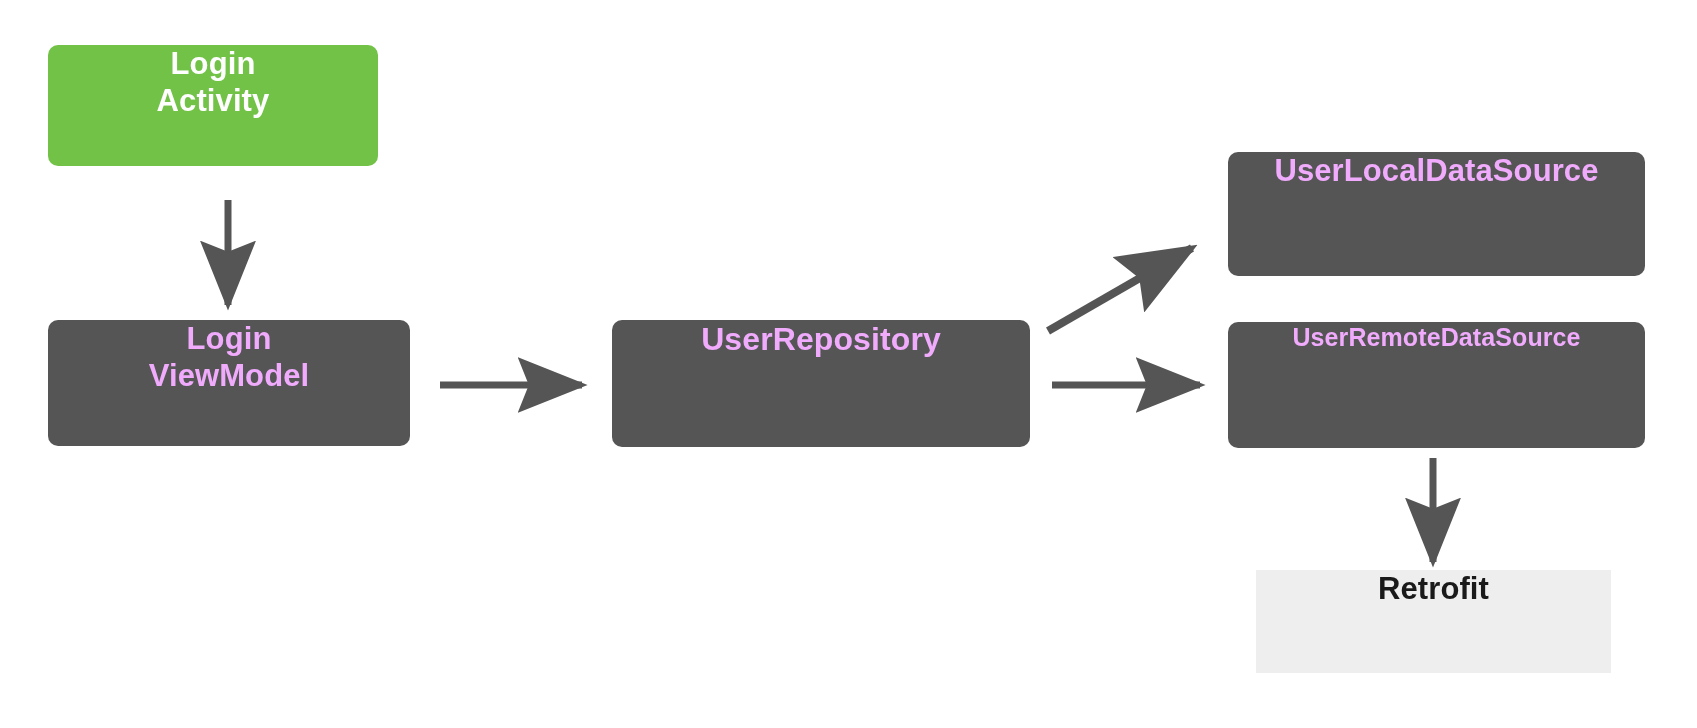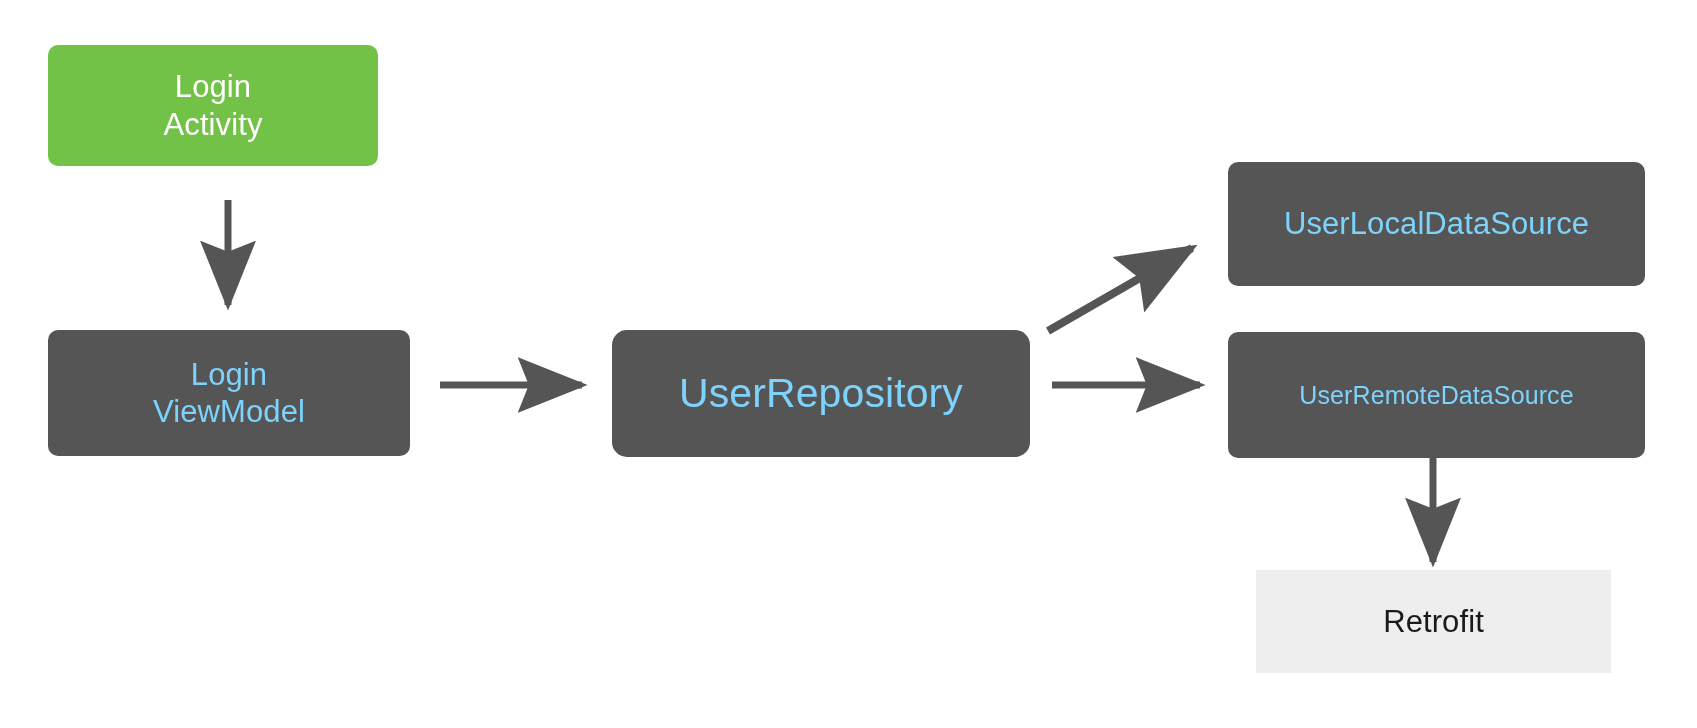--- a/index.html
+++ b/index.html
@@ -14,35 +14,35 @@
   #canvas {
     position: relative;
     width: 1697px;
     height: 728px;
     background: #ffffff;
     overflow: hidden;
   }
   .node {
     position: absolute;
     display: flex;
-    align-items: center;
+    align-items: flex-start;
     justify-content: center;
     text-align: center;
     box-sizing: border-box;
     line-height: 1.20;
     white-space: pre-line;
     letter-spacing: 0.1px;
+    font-weight: bold;
   }
   .node-rounded {
     border-radius: 10px;
   }
   .node-dark {
     background: #555555;
-    color: #7dd3fc;
-    margin-top: 10px;
+    color: #f0abfc;
   }
   .node-green {
     background: #72c247;
     color: #ffffff;
   }
   .node-light {
     background: #eeeeee;
     color: #1a1a1a;
     border-radius: 0;
   }
@@ -77,19 +77,19 @@
         <line x1="1052" y1="385" x2="1200" y2="385" stroke="#555555" stroke-width="7" marker-end="url(#arrowhead)"></line>
         <line x1="1433" y1="458" x2="1433" y2="562" stroke="#555555" stroke-width="7" marker-end="url(#arrowhead)"></line>
       </g>
   </svg>
 
   <div id="node-layer">
       <div class="node node-green node-rounded" style="left: 48px; top: 45px; width: 330px; height: 121px; font-size: 31px;"><span class="node-label">Login
 Activity</span></div>
       <div class="node node-dark node-rounded" style="left: 48px; top: 320px; width: 362px; height: 126px; font-size: 31px;"><span class="node-label">Login
 ViewModel</span></div>
-      <div class="node node-dark node-rounded" style="left: 612px; top: 320px; width: 418px; height: 127px; font-size: 41px; border-radius: 15px;"><span class="node-label">UserRepository</span></div>
+      <div class="node node-dark node-rounded" style="left: 612px; top: 320px; width: 418px; height: 127px; font-size: 32px;"><span class="node-label">UserRepository</span></div>
       <div class="node node-dark node-rounded" style="left: 1228px; top: 152px; width: 417px; height: 124px; font-size: 31px;"><span class="node-label">UserLocalDataSource</span></div>
       <div class="node node-dark node-rounded" style="left: 1228px; top: 322px; width: 417px; height: 126px; font-size: 25px;"><span class="node-label">UserRemoteDataSource</span></div>
       <div class="node node-light" style="left: 1256px; top: 570px; width: 355px; height: 103px; font-size: 31px;"><span class="node-label">Retrofit</span></div>
     </div>
 
 </div>
 
 </body></html>

